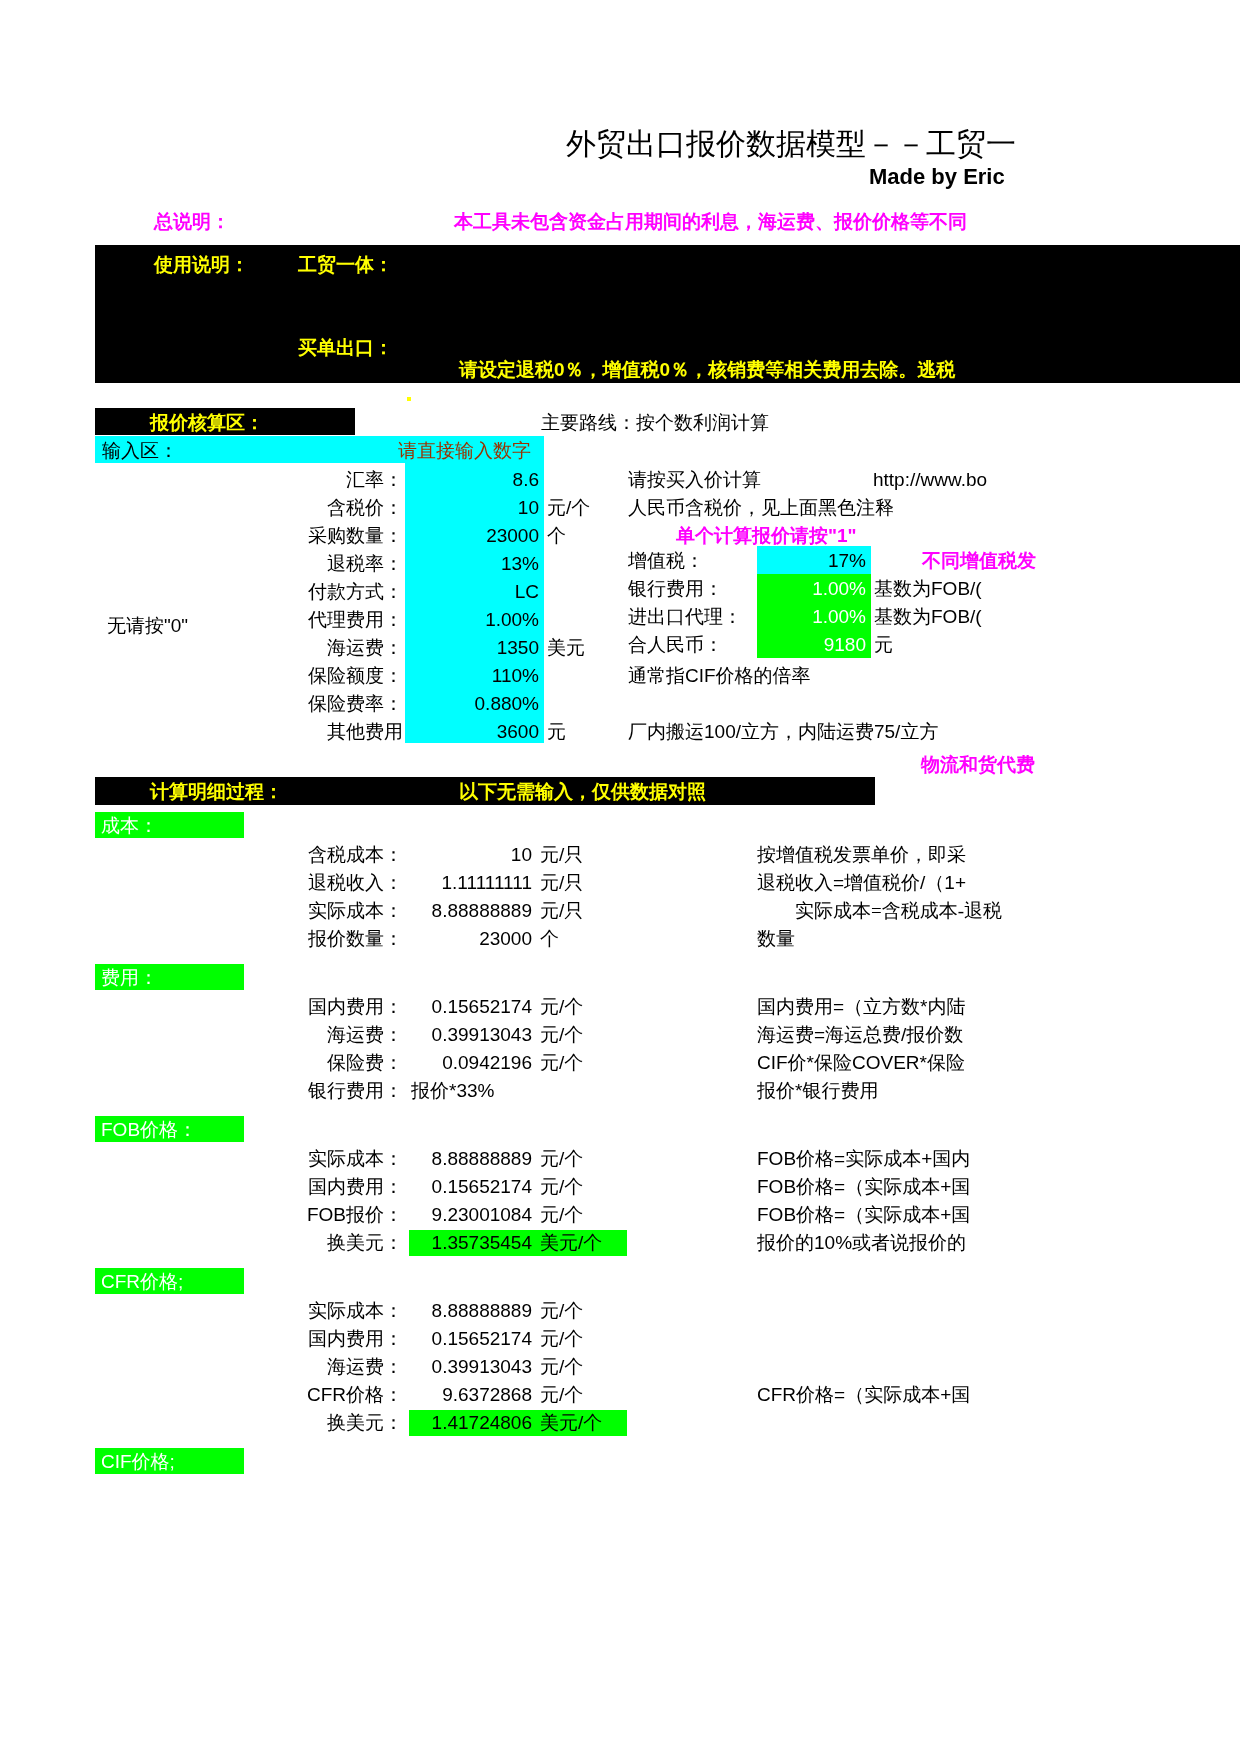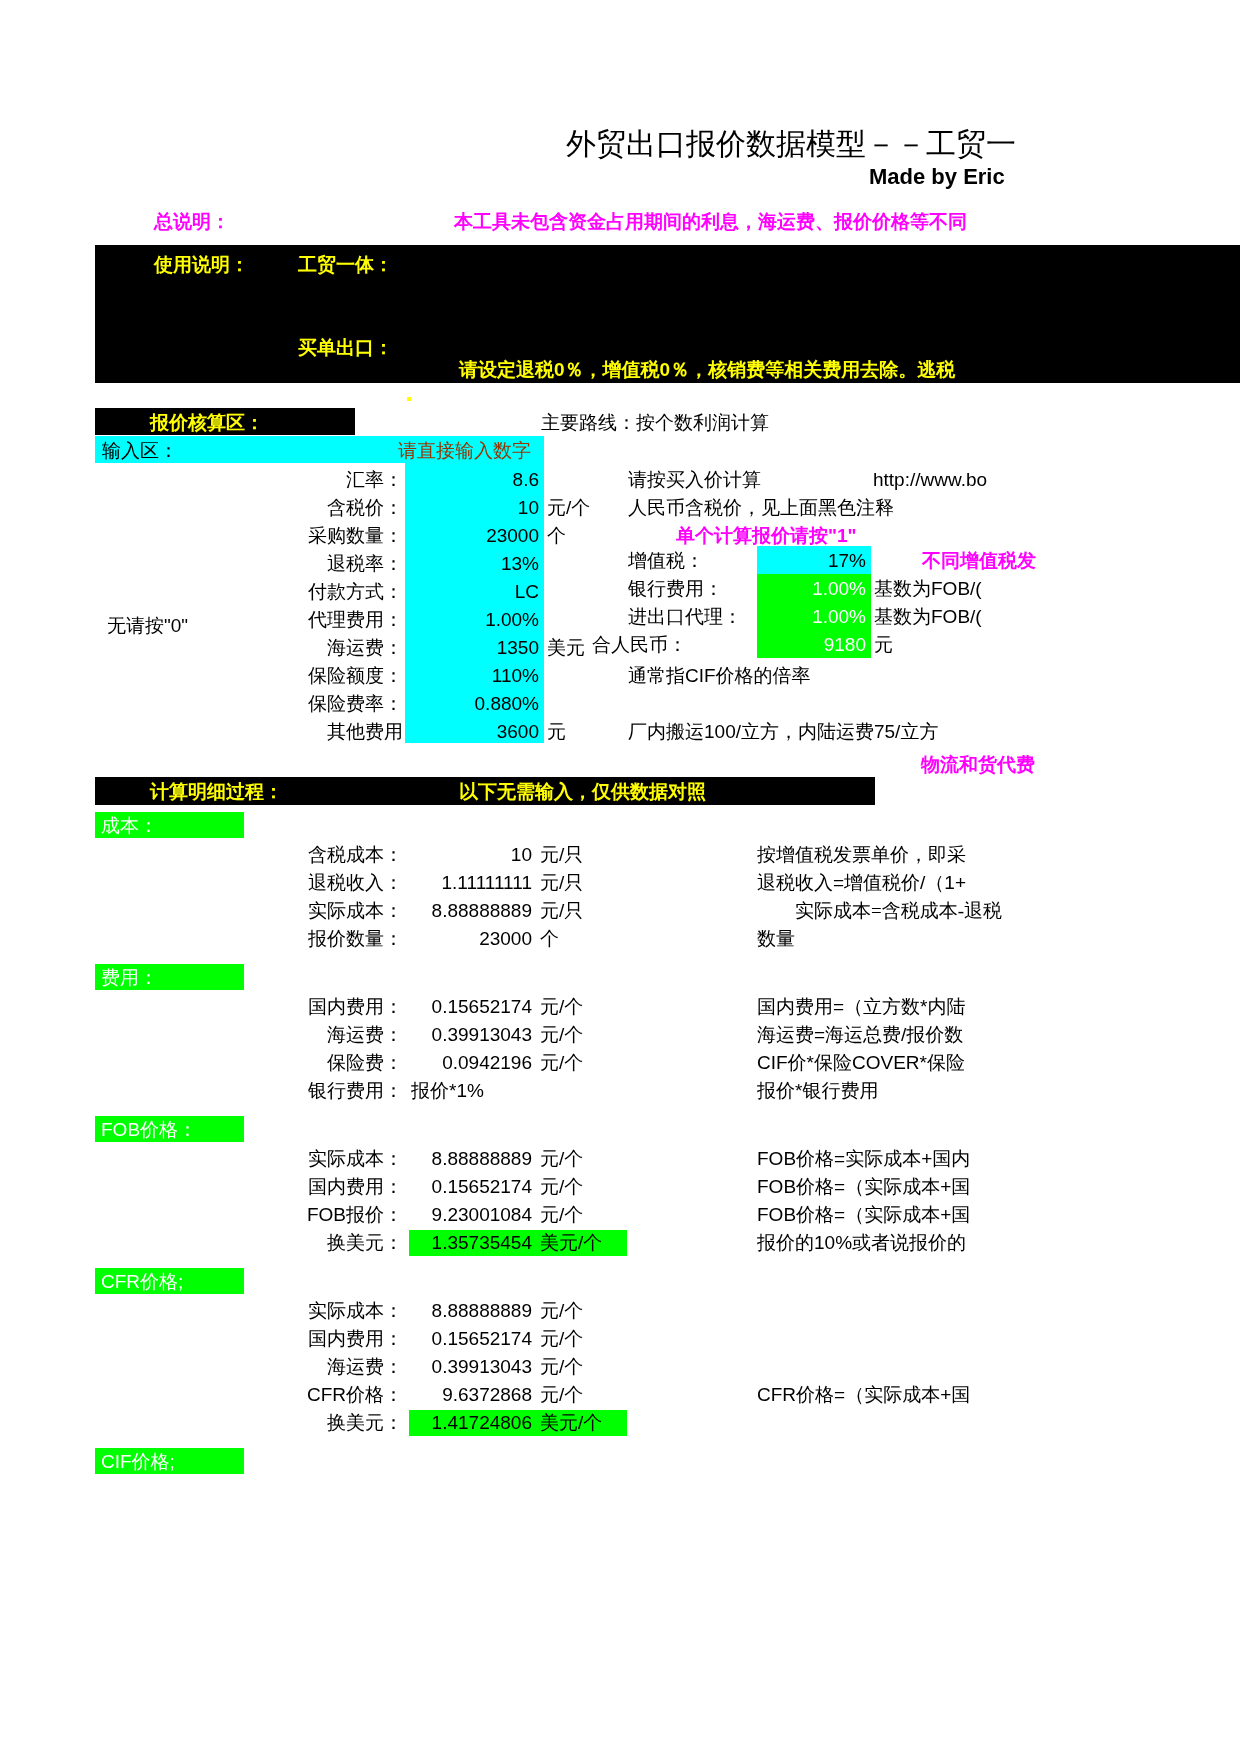--- a/index.html
+++ b/index.html
@@ -101,21 +101,21 @@
   <div id="right-rows">
       <div class="c f19 l" style="left: 628px; top: 551px;">增值税：</div>
       <div class="c f19 r" style="left: 746px; top: 551px; width: 120px;">17%</div>
       <div class="c f19 l magenta b" style="left: 874px; top: 551px;">不同增值税发</div>
       <div class="c f19 l" style="left: 628px; top: 579px;">银行费用：</div>
       <div class="c f19 r white" style="left: 746px; top: 579px; width: 120px;">1.00%</div>
       <div class="c f19 l" style="left: 874px; top: 579px;">基数为FOB/(</div>
       <div class="c f19 l" style="left: 628px; top: 607px;">进出口代理：</div>
       <div class="c f19 r white" style="left: 746px; top: 607px; width: 120px;">1.00%</div>
       <div class="c f19 l" style="left: 874px; top: 607px;">基数为FOB/(</div>
-      <div class="c f19 l" style="left: 592px; top: 635px;">合人民币：</div>
+      <div class="c f19 l" style="left: 628px; top: 635px;">合人民币：</div>
       <div class="c f19 r white" style="left: 746px; top: 635px; width: 120px;">9180</div>
       <div class="c f19 l" style="left: 874px; top: 635px;">元</div>
     </div>
 
   <div class="c f19 b magenta" style="left:873px;top:755px;">物流和货代费</div>
 
   <div class="band bg-black" style="left:95px;top:777px;width:780px;height:28px;"></div>
   <div class="c f19 b yellow" style="left:102px;top:782px;">计算明细过程：</div>
   <div class="c f19 b yellow" style="left:411px;top:782px;">以下无需输入，仅供数据对照</div>
 
@@ -146,21 +146,21 @@
       <div class="c f19 l" style="left: 757px; top: 997px;">国内费用=（立方数*内陆</div>
       <div class="c f19 r" style="left: 193px; top: 1025px; width: 210px;">海运费：</div>
       <div class="c f19 r" style="left: 392px; top: 1025px; width: 140px;">0.39913043</div>
       <div class="c f19 l" style="left: 540px; top: 1025px;">元/个</div>
       <div class="c f19 l" style="left: 757px; top: 1025px;">海运费=海运总费/报价数</div>
       <div class="c f19 r" style="left: 193px; top: 1053px; width: 210px;">保险费：</div>
       <div class="c f19 r" style="left: 392px; top: 1053px; width: 140px;">0.0942196</div>
       <div class="c f19 l" style="left: 540px; top: 1053px;">元/个</div>
       <div class="c f19 l" style="left: 757px; top: 1053px;">CIF价*保险COVER*保险</div>
       <div class="c f19 r" style="left: 193px; top: 1081px; width: 210px;">银行费用：</div>
-      <div class="c f19 l" style="left: 411px; top: 1081px;">报价*1%</div>
+      <div class="c f19 l" style="left: 411px; top: 1081px;">报价*33%</div>
       <div class="c f19 l" style="left: 757px; top: 1081px;">报价*银行费用</div>
       <div class="band bg-green" style="left: 95px; top: 1116px; width: 149px; height: 26px;"></div>
       <div class="c f19 l white" style="left: 101px; top: 1120px;">FOB价格：</div>
       <div class="c f19 r" style="left: 193px; top: 1149px; width: 210px;">实际成本：</div>
       <div class="c f19 r" style="left: 392px; top: 1149px; width: 140px;">8.88888889</div>
       <div class="c f19 l" style="left: 540px; top: 1149px;">元/个</div>
       <div class="c f19 l" style="left: 757px; top: 1149px;">FOB价格=实际成本+国内</div>
       <div class="c f19 r" style="left: 193px; top: 1177px; width: 210px;">国内费用：</div>
       <div class="c f19 r" style="left: 392px; top: 1177px; width: 140px;">0.15652174</div>
       <div class="c f19 l" style="left: 540px; top: 1177px;">元/个</div>

